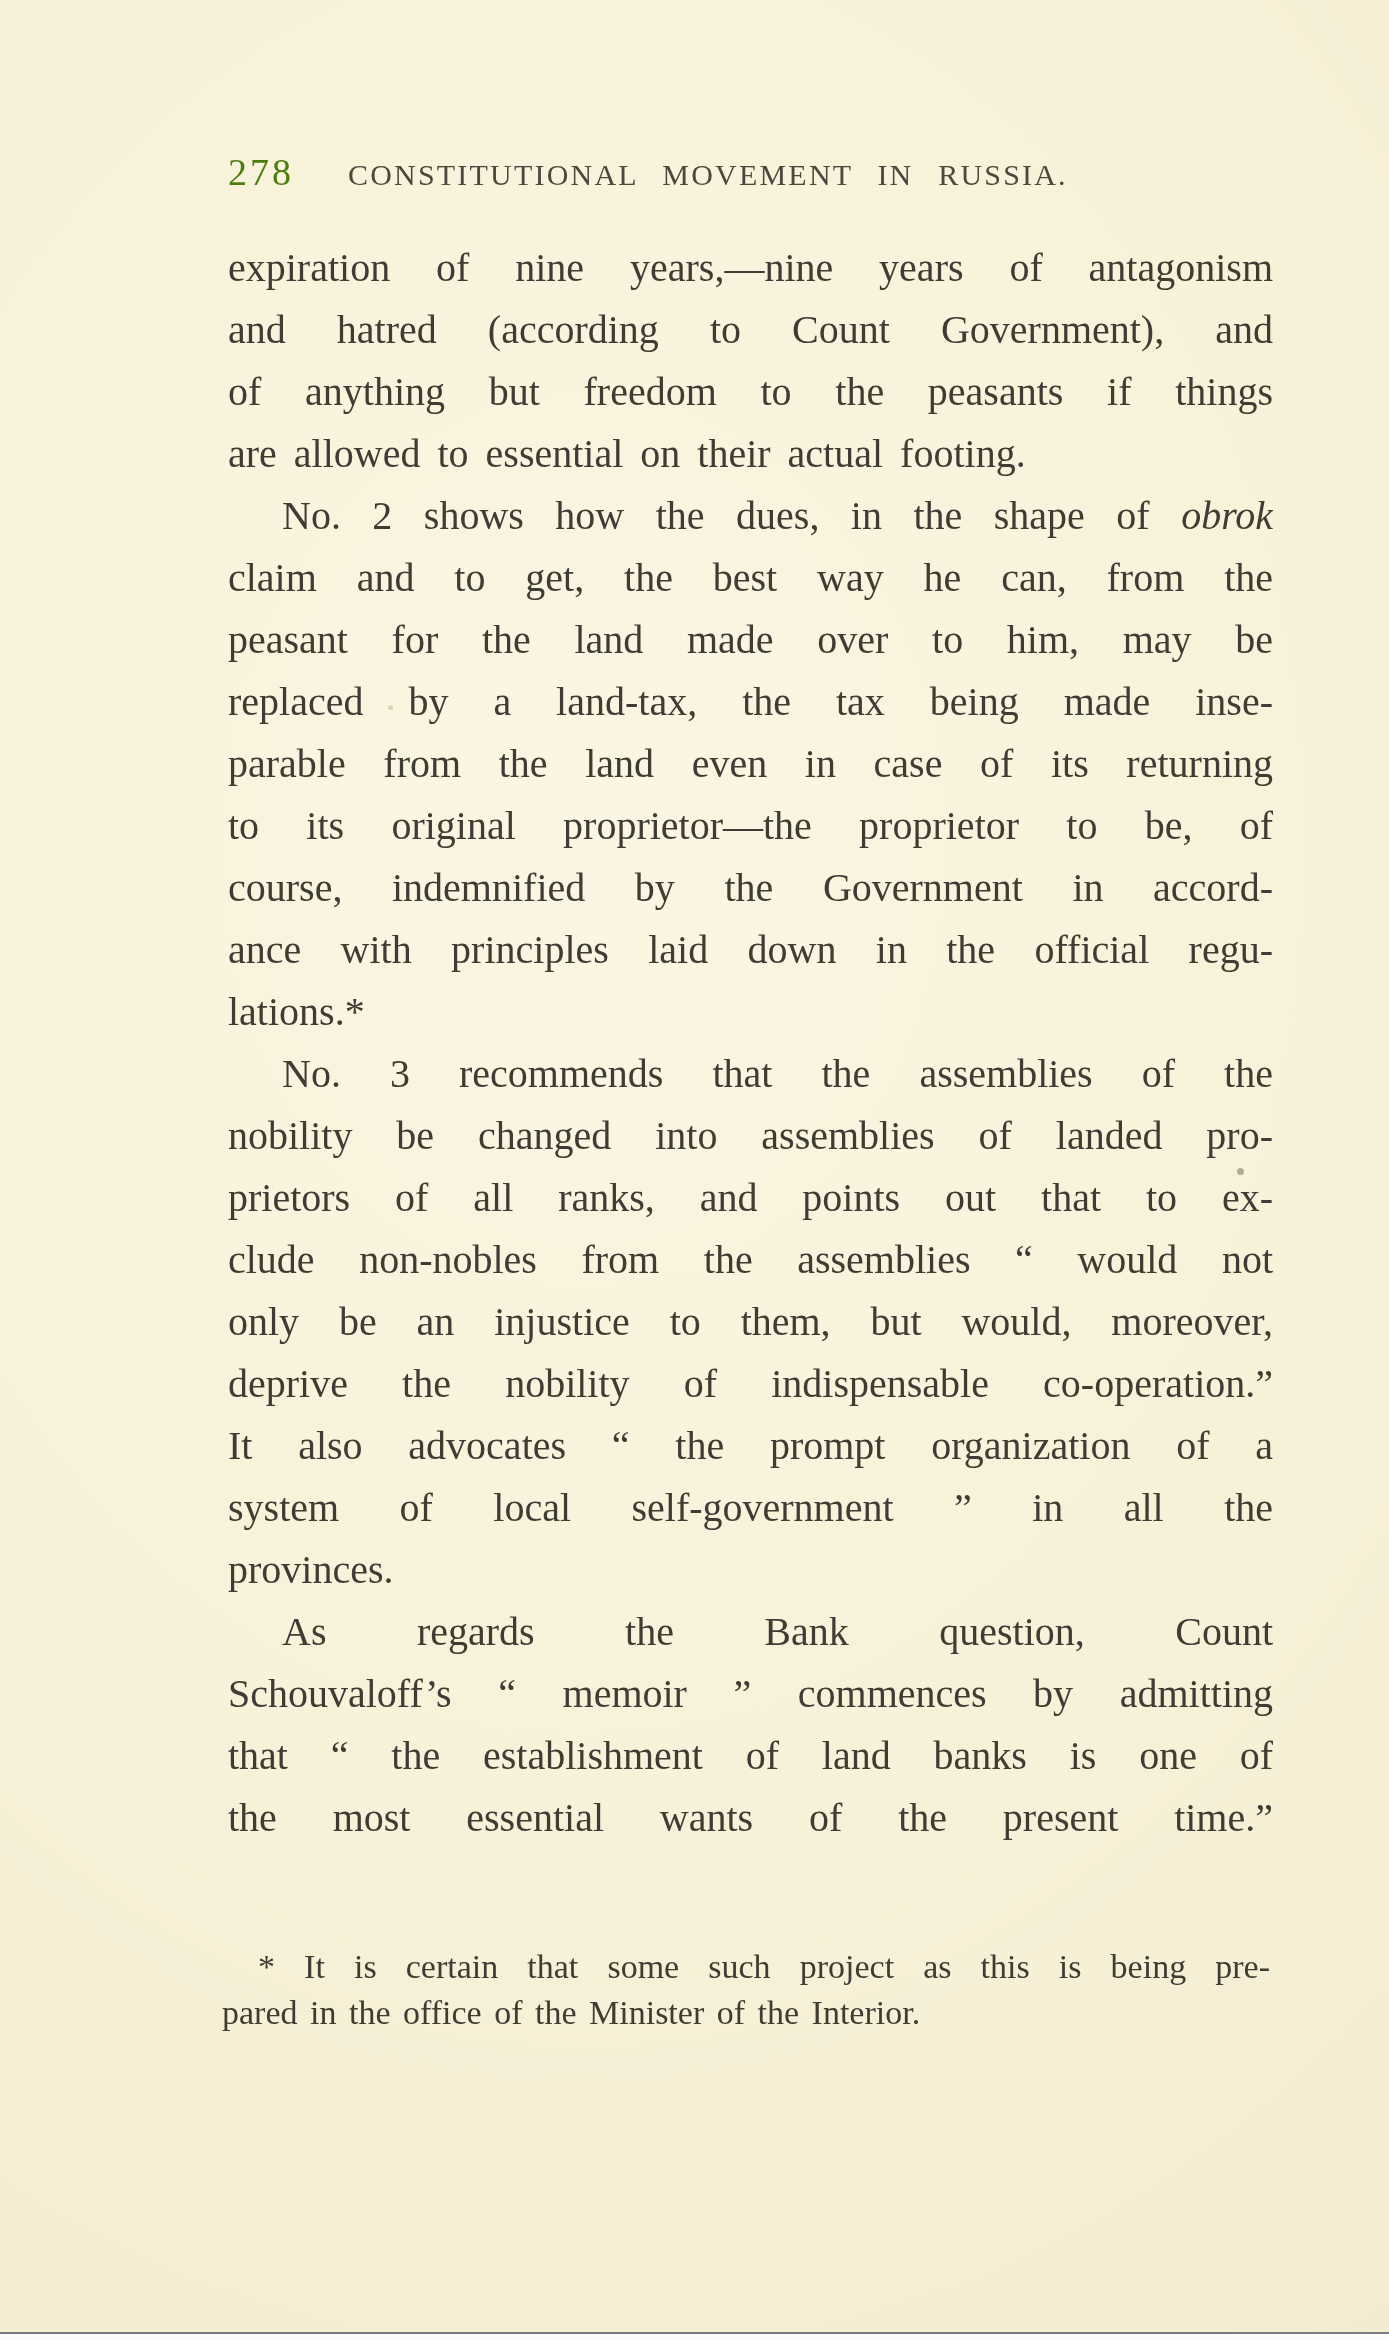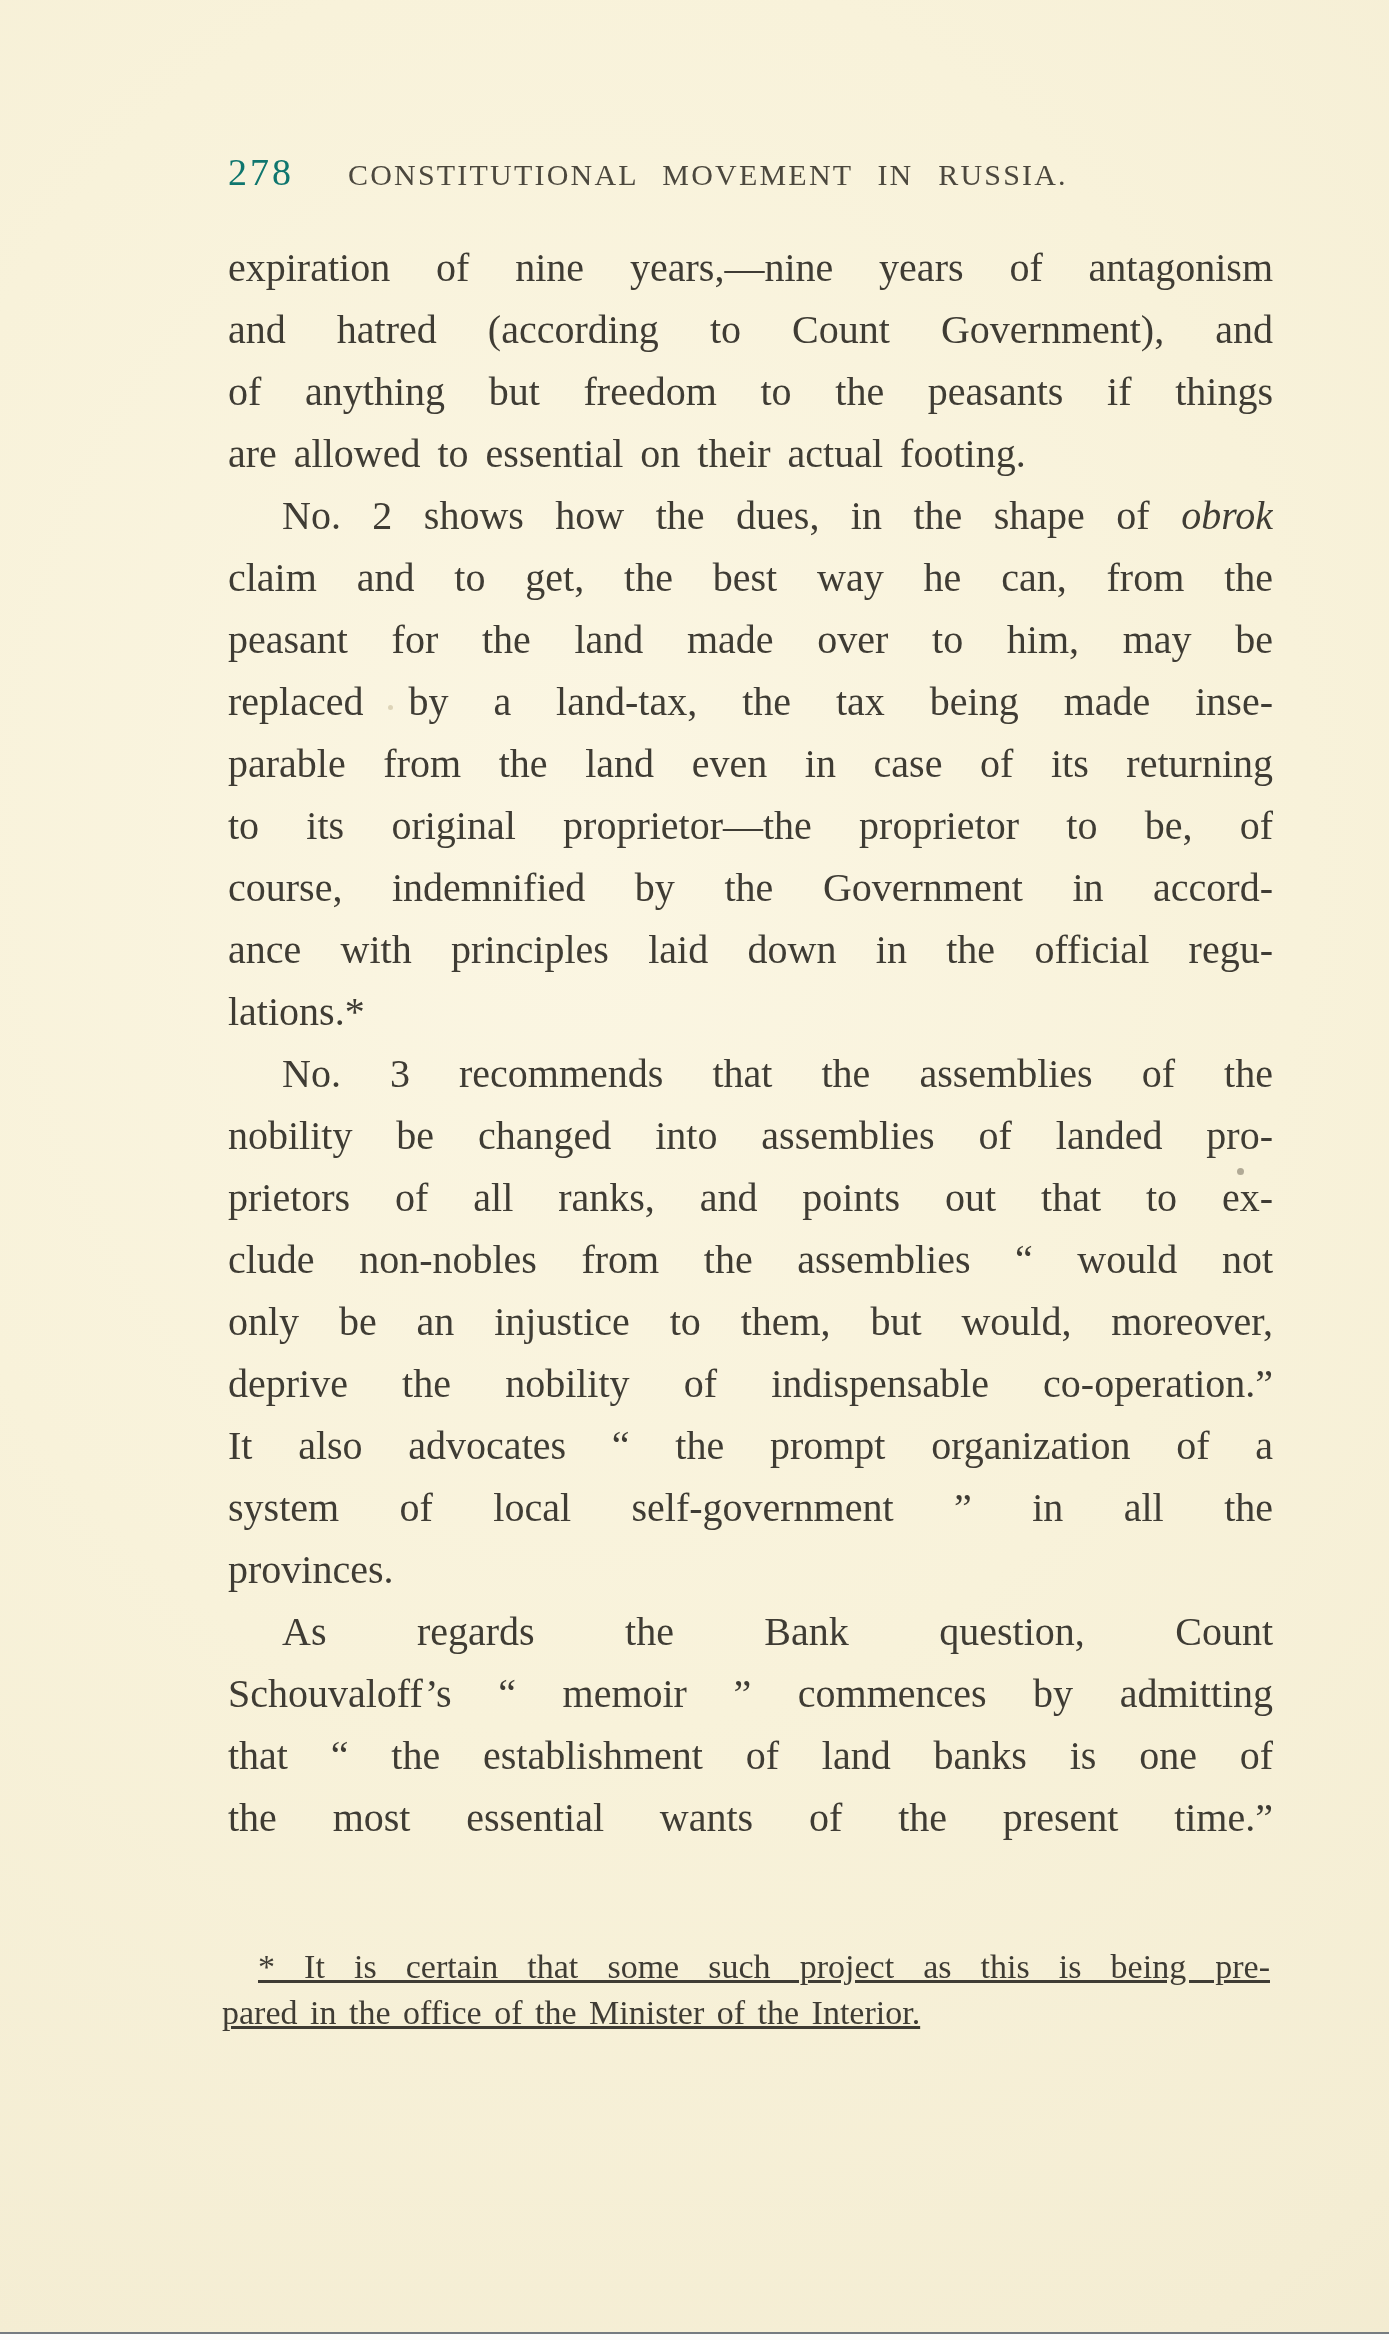--- a/index.html
+++ b/index.html
@@ -8,42 +8,42 @@
     background: radial-gradient(ellipse 130% 95% at 42% 36%,
       #fbf6e3 0%, #f8f2da 40%, #f4edd3 75%, #efe7cb 100%);
     font-family:"Liberation Serif","DejaVu Serif",serif;
     color: var(--ink, #3f3c34);
   }
   .running-header {
     position:absolute; top:150px; left:228px; right:116px;
     display:flex; align-items:baseline; white-space:nowrap;
   }
   .page-number {
-    font-size:38px; letter-spacing:3px; color:#0f766e;
+    font-size:38px; letter-spacing:3px; color:#4d7c0f;
   }
   .running-title {
     font-size:30px; letter-spacing:2.2px; word-spacing:15px;
     margin-left:54px; color:#4c483e;
   }
   .body-text {
     position:absolute; top:237px; left:228px; width:1045px;
     font-size:40px; line-height:62px;
   }
   .line {
     text-align:justify; text-align-last:justify;
     height:62px; overflow:hidden;
   }
   .line.no-just { text-align:left; text-align-last:left; word-spacing:7px; }
   .line.indent { text-indent:54px; }
   em { }
   .footnote {
     position:absolute; top:1944px; left:222px; width:1048px;
     font-size:34px; line-height:46px;
   }
-  .footnote .line { height:46px;text-decoration:underline; }
+  .footnote .line { height:46px; }
   .footnote .line.indent { text-indent:36px; }
   .footnote .line.no-just { word-spacing:4px; }
   .paper-speck {
     position:absolute; left:1237px; top:1168px; width:7px; height:7px;
     border-radius:50%; background:#a59d89; opacity:.85;
   }
   .paper-speck2 {
     position:absolute; left:388px; top:705px; width:5px; height:5px;
     border-radius:50%; background:#d9d0b4; opacity:.9;
   }

